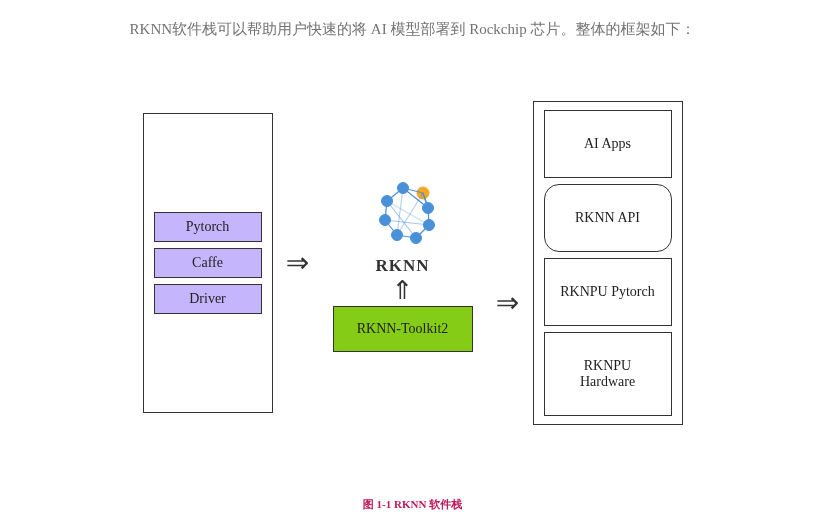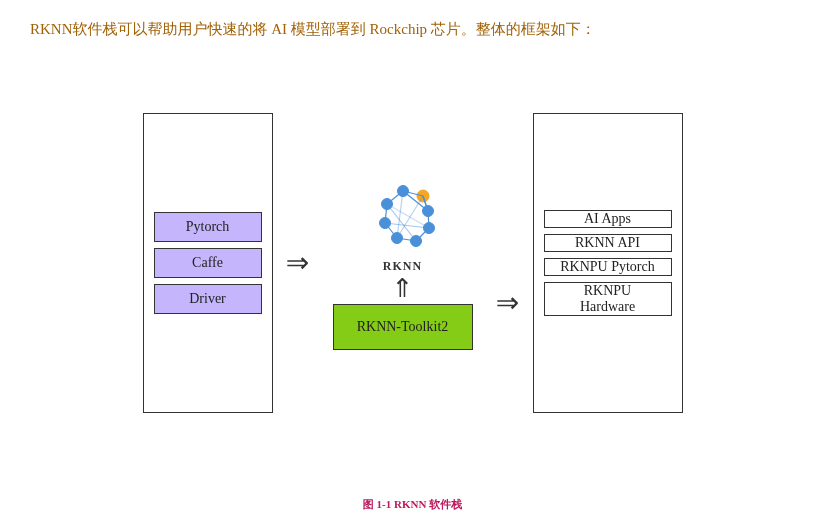--- a/index.html
+++ b/index.html
@@ -10,22 +10,22 @@
       font-family: "SimSun", "STSong", serif;
       display: flex;
       flex-direction: column;
       align-items: center;
       padding: 18px 30px 10px 30px;
       overflow: hidden;
     }
 
     .header-text {
       font-size: 15px;
-      color: #a16207;
-      text-align: left;
+      color: #737373;
+      text-align: center;
       width: 100%;
       line-height: 1.5;
     }
 
     .diagram-area {
       display: flex;
       flex-direction: row;
       align-items: center;
       justify-content: center;
       width: 100%;
@@ -86,21 +86,21 @@
       margin-bottom: 0;
       position: relative;
     }
 
     .rknn-svg-container {
       width: 100px;
       height: 85px;
     }
 
     .rknn-label {
-      font-size: 12px;
+      font-size: 17px;
       font-weight: bold;
       color: #333;
       letter-spacing: 1px;
       margin-top: -2px;
     }
 
     .arrow-up {
       font-size: 26px;
       color: #333;
       margin: 2px 0;
@@ -139,21 +139,21 @@
       width: 150px;
       padding: 8px 10px;
       gap: 6px;
       min-height: 300px;
       justify-content: center;
     }
 
     .right-box {
       border: 1.5px solid #333;
       text-align: center;
-      padding: 0 4px;
+      padding: 25px 4px;
       font-size: 14px;
       color: #222;
       background: #fff;
     }
 
     .caption {
       text-align: center;
       font-size: 11px;
       color: #be185d;
       margin-top: 12px;
@@ -229,21 +229,21 @@
     <div class="toolkit-box">RKNN-Toolkit2</div>
   </div>
 
   <div class="arrow-right2">
     <span class="arrow-symbol">⇒</span>
   </div>
 
   <div class="right-column">
 
   <div class="right-box" style="white-space: pre-line;">AI Apps</div>
-      <div class="right-box" style="white-space: pre-line;">RKNN API</div>
+      <div class="right-box" style="white-space: pre-line; border-radius: 15px;">RKNN API</div>
       <div class="right-box" style="white-space: pre-line;">RKNPU Pytorch</div>
       <div class="right-box" style="white-space: pre-line;">RKNPU
 Hardware</div>
     </div>
 
 </div>
 
 <div class="caption">图 1-1 RKNN 软件栈</div>
 
 </body></html>

